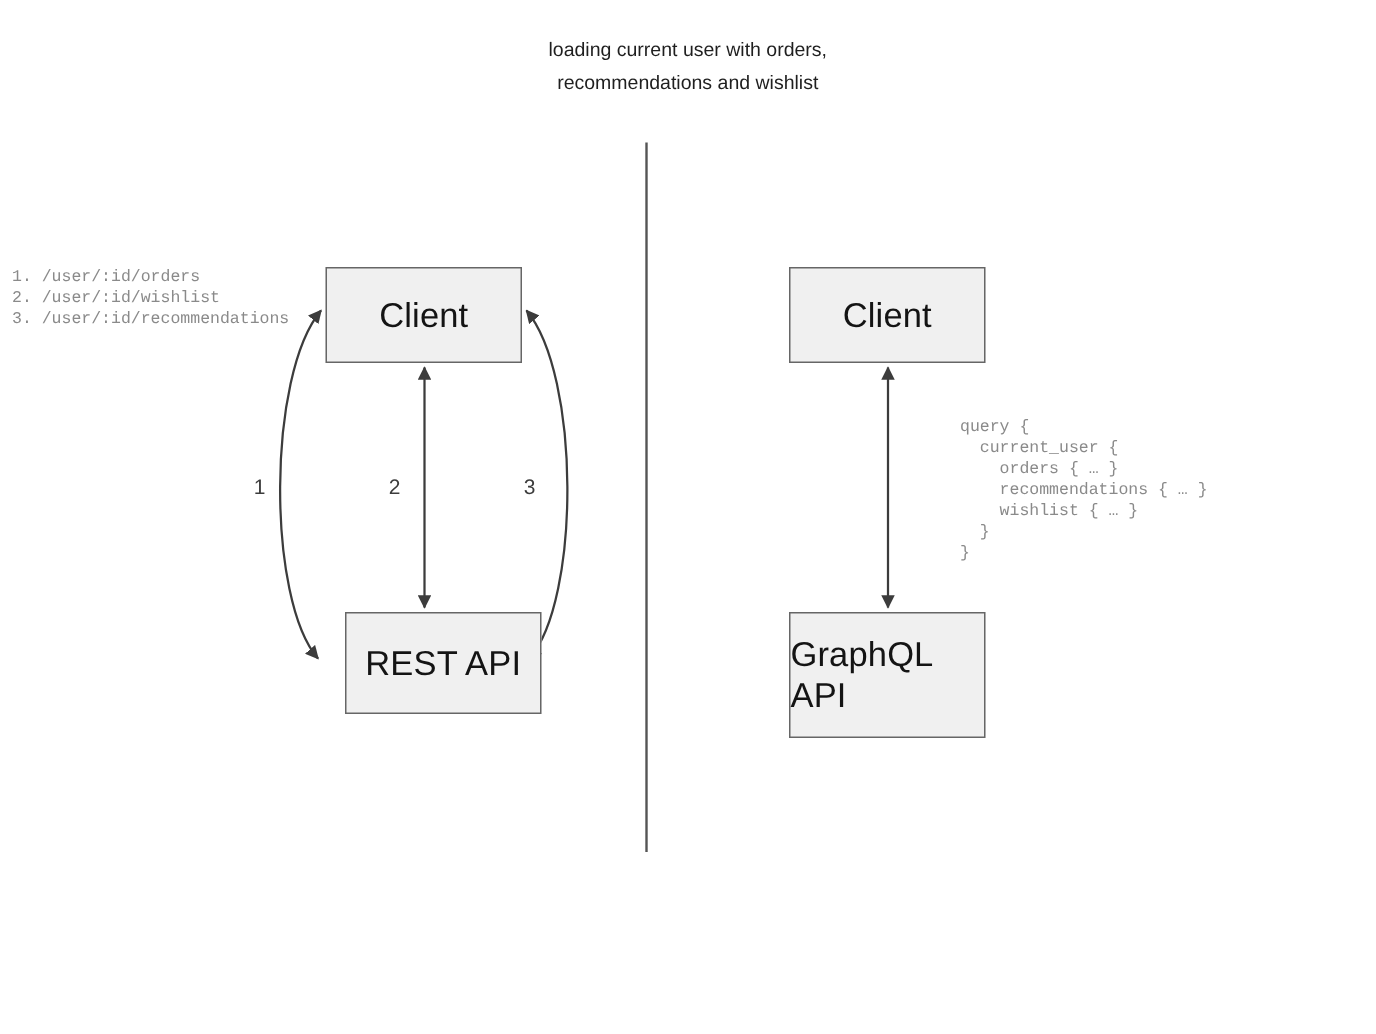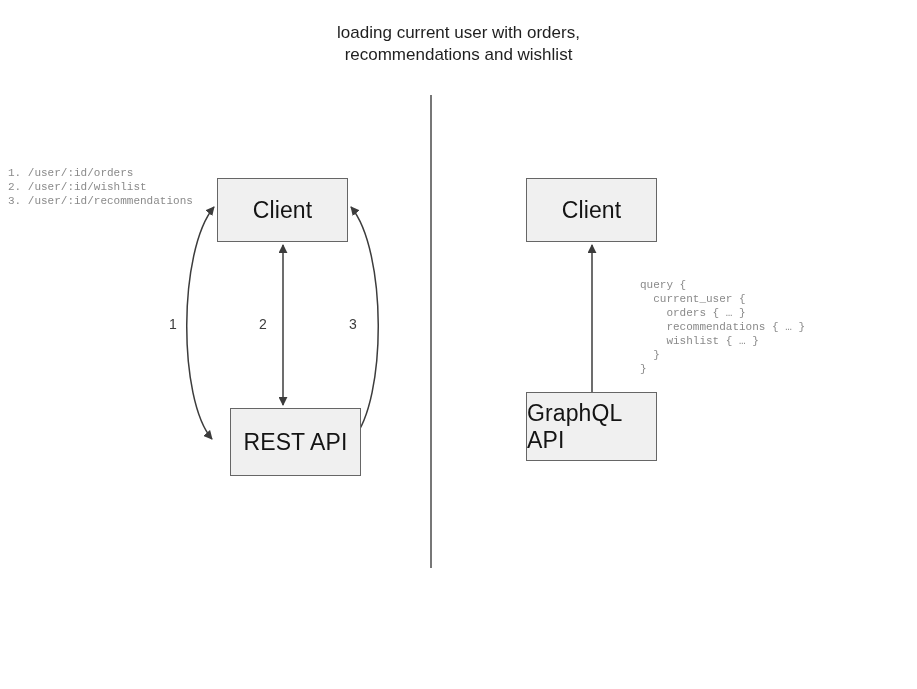--- a/index.html
+++ b/index.html
@@ -21,42 +21,42 @@
     width: 917px;
     height: 689px;
   }
   .title {
     position: absolute;
     left: 0;
     top: 22px;
     width: 917px;
     text-align: center;
     font-family: "Liberation Sans", sans-serif;
-    font-size: 17px;
+    font-size: 13px;
     line-height: 22px;
     color: #1f1f1f;
     white-space: pre-line;
   }
   .node {
     position: absolute;
     box-sizing: border-box;
     background: #f0f0f0;
     border: 1.6px solid #666666;
     display: flex;
     align-items: center;
     justify-content: center;
     font-family: "Liberation Sans", sans-serif;
     font-size: 23px;
     color: #141414;
     letter-spacing: 0.1px;
   }
   #node-rest-client { left: 217px; top: 178px; width: 131px; height: 64px; }
   #node-rest-api    { left: 230px; top: 408px; width: 131px; height: 68px; }
   #node-gql-client  { left: 526px; top: 178px; width: 131px; height: 64px; }
-  #node-gql-api     { left: 526px; top: 392px; width: 131px; height: 69px; }
+  #node-gql-api     { left: 526px; top: 408px; width: 131px; height: 84px; }
 
   .edge-label {
     position: absolute;
     font-family: "Liberation Sans", sans-serif;
     font-size: 14px;
     color: #3c3c3c;
     text-align: center;
     width: 20px;
   }
   #edge-label-1 { left: 163px; top: 316px; }
@@ -64,21 +64,21 @@
   #edge-label-3 { left: 343px; top: 316px; }
 
   .code {
     position: absolute;
     font-family: "Liberation Mono", monospace;
     font-size: 11px;
     line-height: 14px;
     color: #8a8a8a;
     white-space: pre;
   }
-  #rest-endpoints { left: 8px; top: 166px; }
+  #rest-endpoints { left: 8px; top: 178px; }
   #graphql-query  { left: 640px; top: 278px; }
 </style>
 </head>
 <body>
 
 <div class="title">loading current user with orders,
 recommendations and wishlist</div>
 
 <svg id="canvas" viewBox="0 0 917 689" xmlns="http://www.w3.org/2000/svg">
   <defs>

